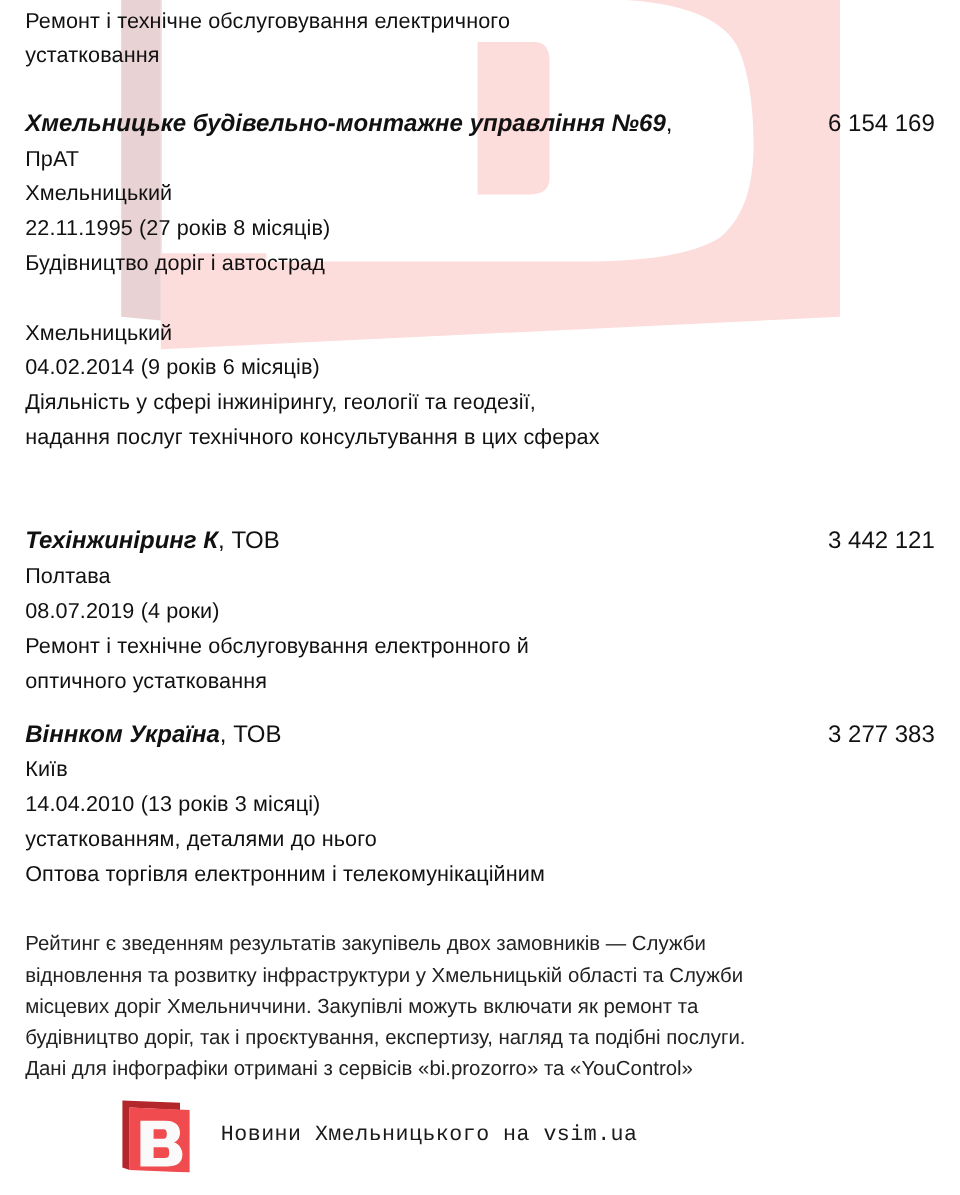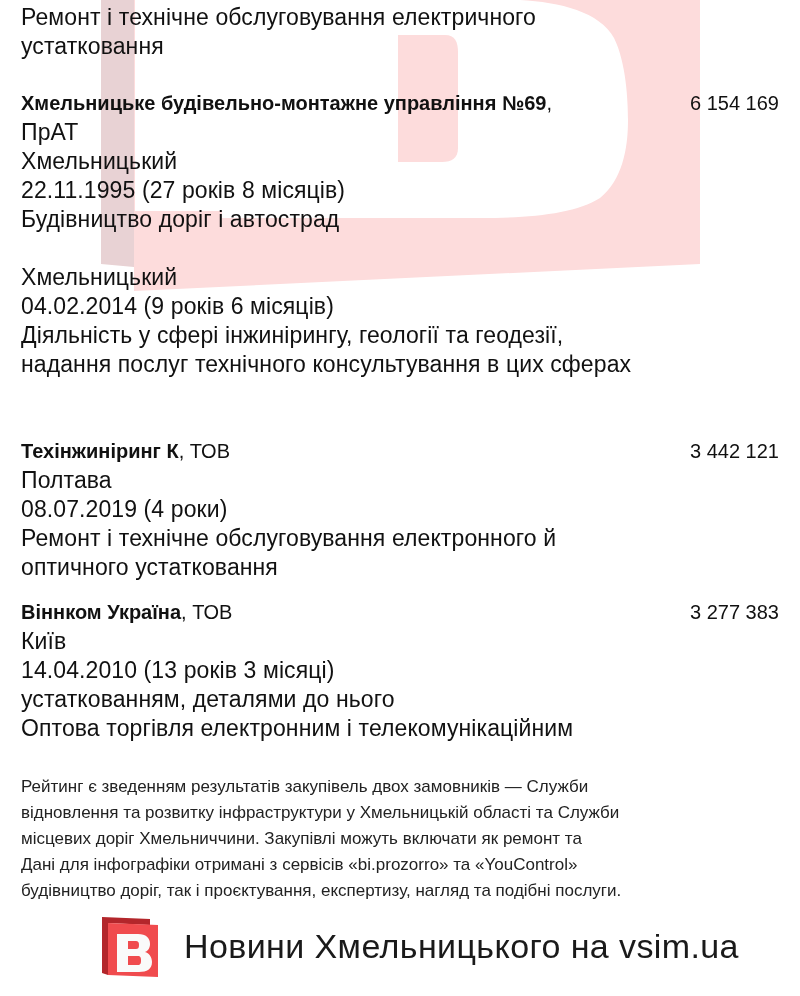--- a/index.html
+++ b/index.html
@@ -27,21 +27,21 @@
     }
     
     .content {
       position: absolute;
       left: 21px;
       top: 0;
       width: 758px;
       z-index: 1;
     }
     .line {
-      font-size: 23px;
+      font-size: 18px;
       line-height: 29px;
       height: 29px;
       white-space: nowrap;
       letter-spacing: 0.1px;
     }
     .lead-desc {
       position: absolute;
       left: 0;
       top: 3px;
     }
@@ -53,20 +53,21 @@
     .entry-head {
       display: flex;
       justify-content: space-between;
       align-items: baseline;
       font-size: 20px;
       line-height: 29px;
       height: 29px;
     }
     .entry-name b {
       font-weight: 700;
+      font-style: italic;
     }
     .entry-amount {
       font-weight: 400;
       text-align: left;
       white-space: nowrap;
     }
     .footnote {
       position: absolute;
       left: 21px;
       top: 774px;
@@ -89,24 +90,25 @@
       align-items: center;
       z-index: 1;
     }
     .footer-logo {
       width: 60px;
       height: 62px;
       position: relative;
     }
     .footer-text {
       margin-left: 24px;
-      font-size: 34px;
+      font-size: 18px;
       letter-spacing: 0.4px;
       color: #1a1a1a;
       white-space: nowrap;
+      font-family: Liberation Mono, monospace;
     }
   </style>
 </head>
 <body>
 
 <svg class="watermark" width="800" height="300" viewBox="0 0 800 300" xmlns="http://www.w3.org/2000/svg">
 
   <polygon points="101,0 134,0 134,267 101,264" fill="#e8d2d4"></polygon>
 
   <polygon points="134,0 700,0 700,264 134,291" fill="#fddcdc"></polygon>
@@ -166,22 +168,22 @@
     <div class="line">14.04.2010 (13 років 3 місяці)</div>
     <div class="line">устаткованням, деталями до нього</div>
     <div class="line">Оптова торгівля електронним і телекомунікаційним</div>
   </div>
 </div>
 
 <div class="footnote">
   <div class="fline">Рейтинг є зведенням результатів закупівель двох замовників — Служби</div>
   <div class="fline">відновлення та розвитку інфраструктури у Хмельницькій області та Служби</div>
   <div class="fline">місцевих доріг Хмельниччини. Закупівлі можуть включати як ремонт та</div>
+  <div class="fline">будівництво доріг, так і проєктування, експертизу, нагляд та подібні послуги.</div>
   <div class="fline">Дані для інфографіки отримані з сервісів «bi.prozorro» та «YouControl»</div>
-  <div class="fline">будівництво доріг, так і проєктування, експертизу, нагляд та подібні послуги.</div>
 </div>
 
 <div class="footer">
   <svg class="footer-logo" width="60" height="62" viewBox="0 0 60 62" xmlns="http://www.w3.org/2000/svg">
 
     <polygon points="2,2 50,4 50,10 8,8 8,60 2,58" fill="#b3262b"></polygon>
 
     <polygon points="8,8 58,10 58,62 8,60" fill="#f04b4e"></polygon>
 
     <path d="M17,19 L38,19 C46,19 50,23 50,29 C50,33 48,36 45,37 C49,38 52,42 52,47 C52,54 47,57 39,57 L17,57 Z

